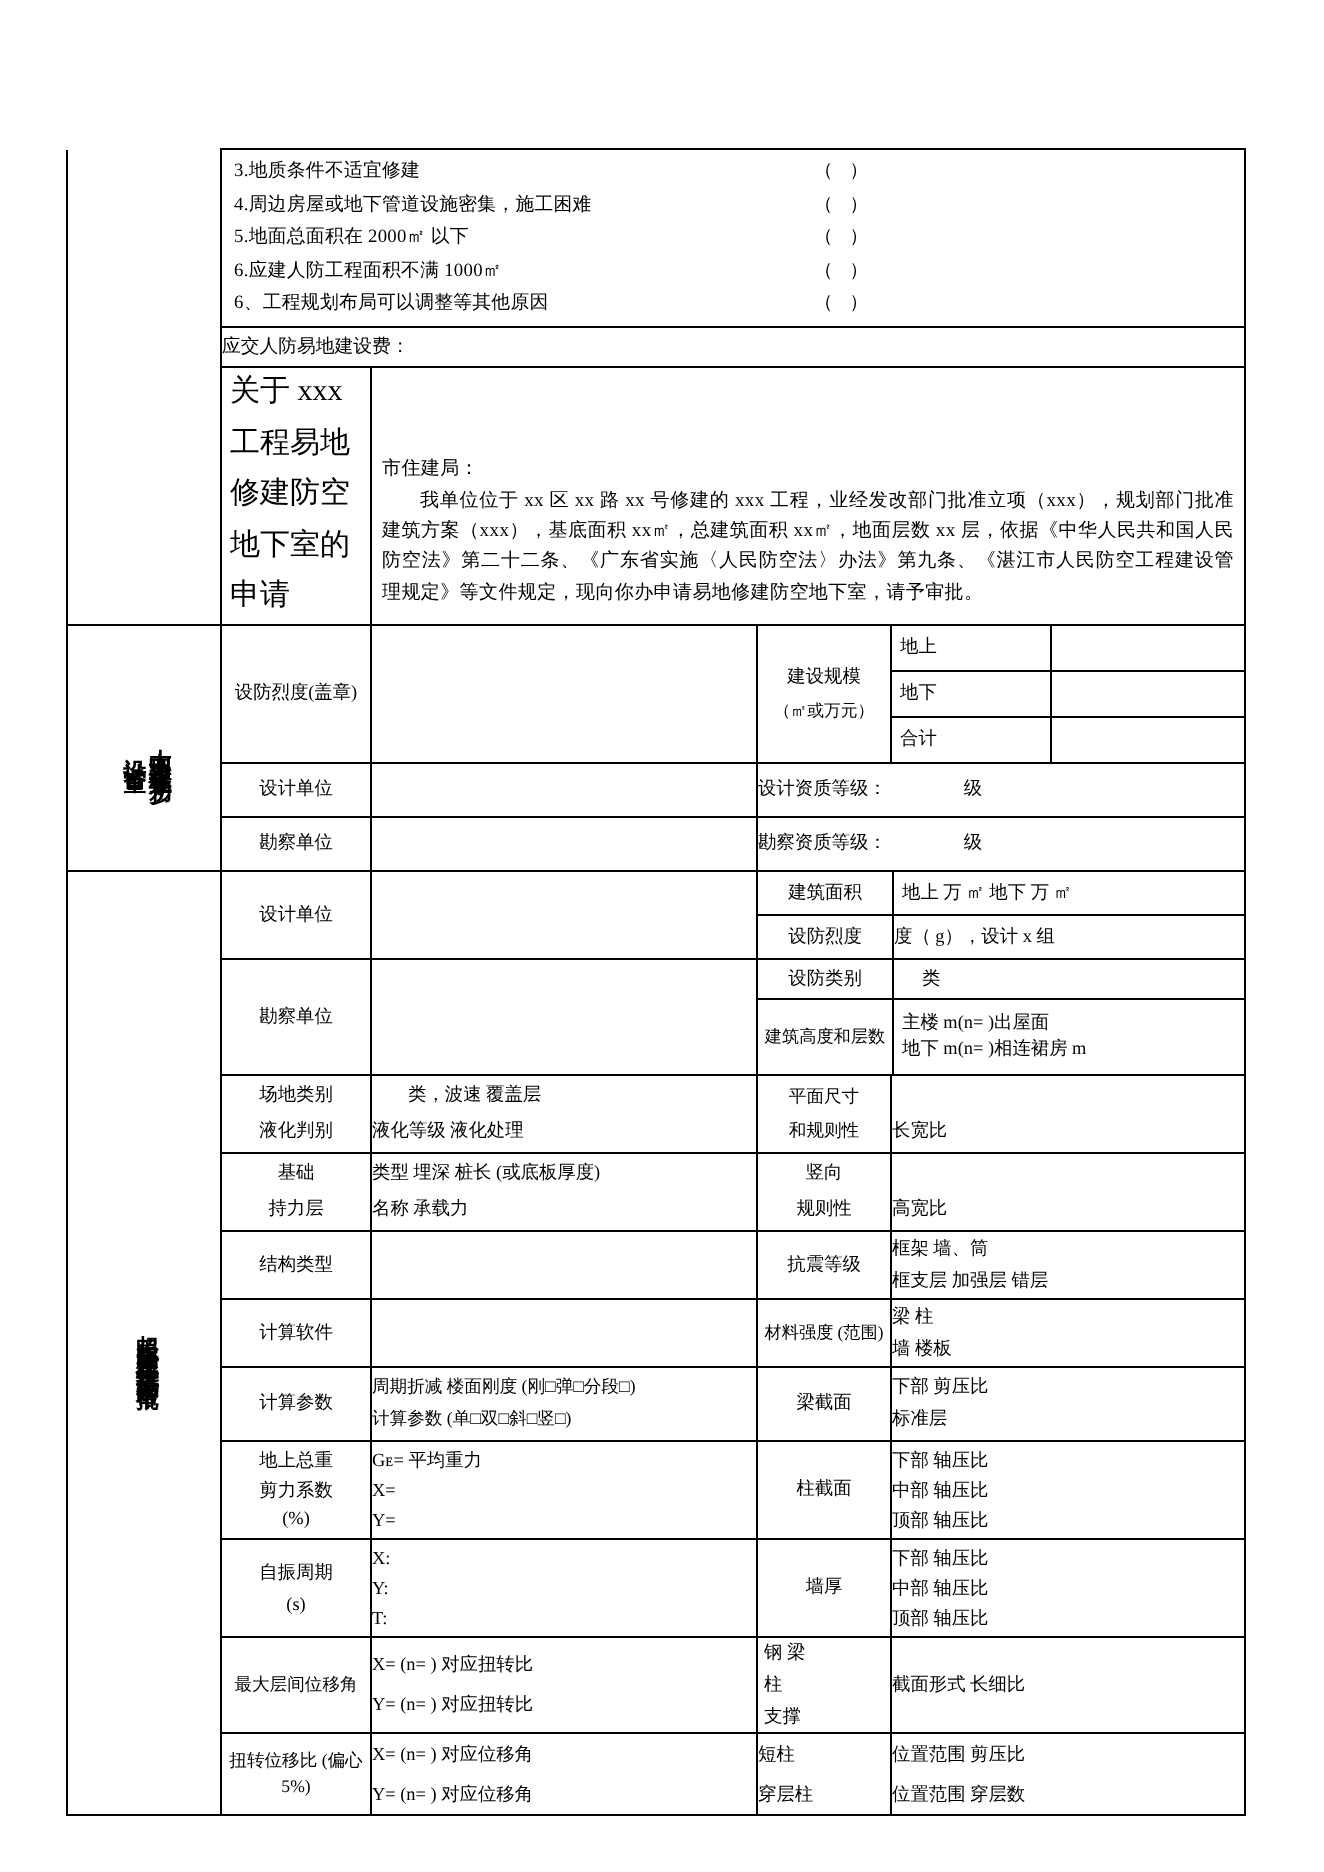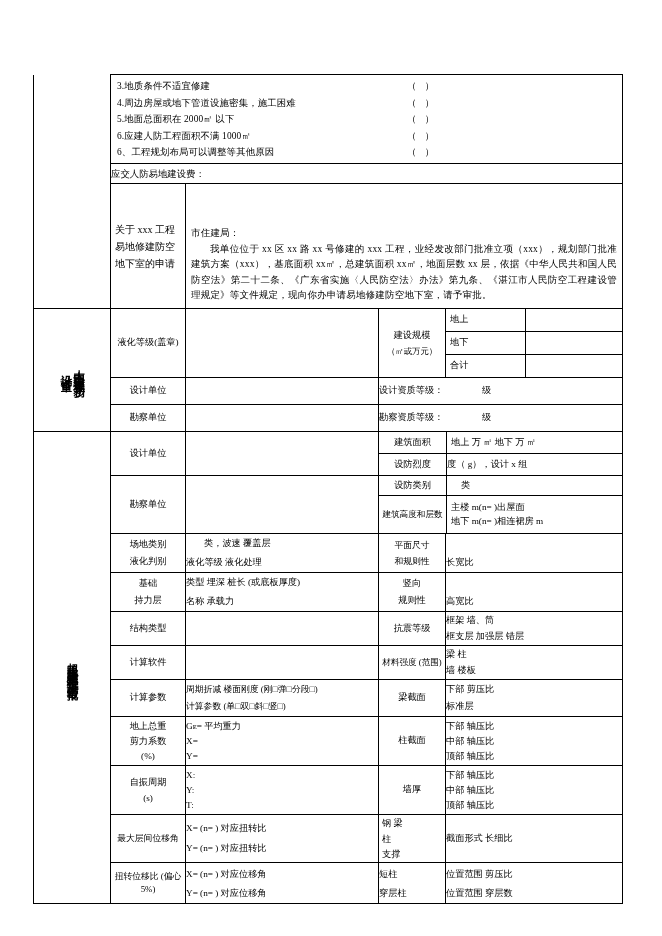--- a/index.html
+++ b/index.html
@@ -161,41 +161,41 @@
 
     <tr>
       <td class="blank-nb" style="border-left:1px solid #000;"></td>
       <td colspan="5" class="pad-l5" style="height:19px; font-size:9.4px;">
         <span>应交人防易地建设费：</span>
       </td>
     </tr>
 
     <tr>
       <td class="blank-nb" style="border-left:1px solid #000;"></td>
-      <td class="c-left pad4" style="padding:0 4px; font-size:10px; line-height:1.7;">
+      <td class="c-left pad4" style="padding:0 4px; font-size:15px; line-height:1.7;">
         <span>关于 xxx 工程易地修建防空地下室的申请</span>
       </td>
       <td colspan="4">
         <div class="apply-body">
           <span class="addressee">市住建局：</span>
           <p>我单位位于 xx 区 xx 路 xx 号修建的 xxx 工程，业经发改部门批准立项（xxx），规划部门批准建筑方案（xxx），基底面积 xx㎡，总建筑面积 xx㎡，地面层数 xx 层，依据《中华人民共和国人民防空法》第二十二条、《广东省实施〈人民防空法〉办法》第九条、《湛江市人民防空工程建设管理规定》等文件规定，现向你办申请易地修建防空地下室，请予审批。</p>
         </div>
       </td>
     </tr>
 
     <tr>
       <td class="vlabel" rowspan="3">
         <div class="vtext-wrap">
           <div class="vcol">大中型建设工程初步</div>
           <div class="vcol">设计审查</div>
         </div>
       </td>
 
       <td class="c-center" style="height:66px;">
-        <span>液化等级(盖章)</span>
+        <span>设防烈度(盖章)</span>
       </td>
       <td>
         <span></span>
       </td>
 
       <td class="c-center" style="line-height:1.9;">
         <div>建设规模</div>
         <div style="font-size:8.4px;">（㎡或万元）</div>
       </td>
 

